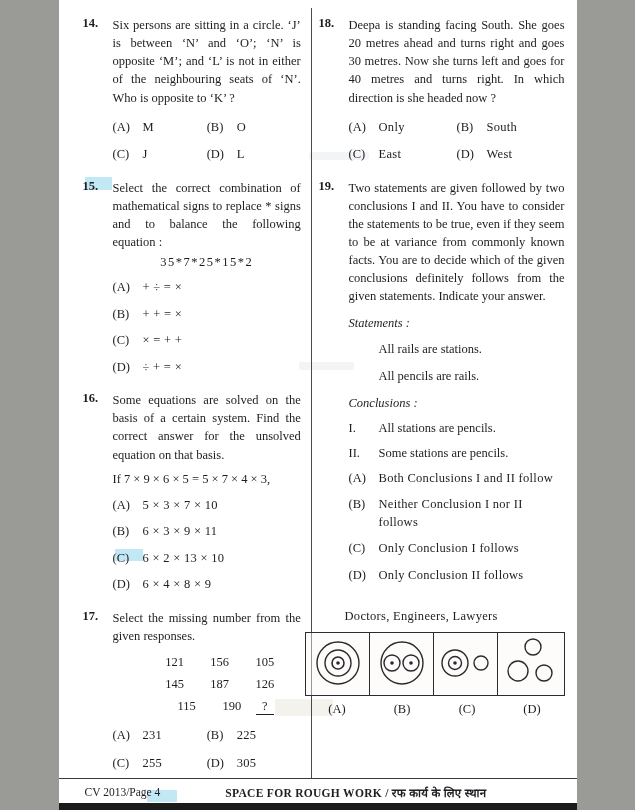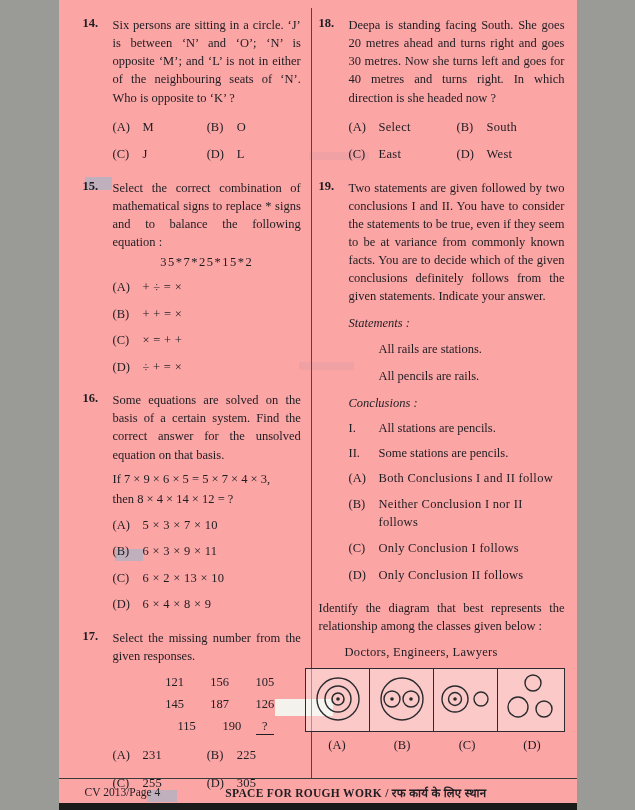--- a/index.html
+++ b/index.html
@@ -1,20 +1,20 @@
 <!DOCTYPE html>
 <html><head>
 <meta charset="utf-8">
 <style>
   * { margin:0; padding:0; box-sizing:border-box; }
   html,body { background:#9a9a96; }
   .page {
     position:relative;
     width:518px; height:810px;
-    background:#fca5a5;
+    background:#ffffff;
     font-family:"Liberation Serif", serif;
     color:#1d1d22;
     font-size:12.5px;
     overflow:hidden;
     margin:0 auto;
   }
   .columns {
     position:absolute; top:8px; left:0; right:0; bottom:32px;
     display:flex;
   }
@@ -155,21 +155,20 @@
             </div>
           </div>
         </div>
       </div>
 
       <div class="q">
         <div class="qnum">16.</div>
         <div class="qbody">
           <div class="qtext">Some equations are solved on the basis of a certain system. Find the correct answer for the unsolved equation on that basis.</div>
           <div class="cond-line" style="margin-top:6px;">If 7 × 9 × 6 × 5 = 5 × 7 × 4 × 3,</div>
-          <div class="cond-line">then 8 × 4 × 14 × 12 = ?</div>
           <div class="opts-list">
             <div class="opt">
               <span class="opt-label">(A)</span>
               <span class="opt-val">5 × 3 × 7 × 10</span>
             </div>
             <div class="opt">
               <span class="opt-label">(B)</span>
               <span class="opt-val">6 × 3 × 9 × 11</span>
             </div>
             <div class="opt">
@@ -232,21 +231,21 @@
 
     <div class="col-right">
 
       <div class="q">
         <div class="qnum">18.</div>
         <div class="qbody">
           <div class="qtext">Deepa is standing facing South. She goes 20 metres ahead and turns right and goes 30 metres. Now she turns left and goes for 40 metres and turns right. In which direction is she headed now ?</div>
           <div class="opts-grid">
             <div class="opt">
               <span class="opt-label">(A)</span>
-              <span class="opt-val">Select</span>
+              <span class="opt-val">Only</span>
             </div>
             <div class="opt">
               <span class="opt-label">(B)</span>
               <span class="opt-val">South</span>
             </div>
             <div class="opt">
               <span class="opt-label">(C)</span>
               <span class="opt-val">East</span>
             </div>
             <div class="opt">
@@ -289,21 +288,20 @@
             <div class="opt">
               <span class="opt-label">(D)</span>
               <span class="opt-val">Only Conclusion II follows</span>
             </div>
           </div>
         </div>
       </div>
 
       <div class="q">
         <div class="qbody">
-          <div class="qtext">Identify the diagram that best represents the relationship among the classes given below :</div>
           <div class="classes-line">Doctors,  Engineers,  Lawyers</div>
 
           <div class="venn-row">
             <div class="venn-panel">
               <svg width="64" height="60" viewBox="0 0 64 60">
                 <circle cx="32" cy="30" r="21" fill="none" stroke="#2a2a2e" stroke-width="1.4"></circle>
                 <circle cx="32" cy="30" r="13" fill="none" stroke="#2a2a2e" stroke-width="1.4"></circle>
                 <circle cx="32" cy="30" r="6" fill="none" stroke="#2a2a2e" stroke-width="1.6"></circle>
                 <circle cx="32" cy="30" r="1.8" fill="#2a2a2e"></circle>
               </svg>

